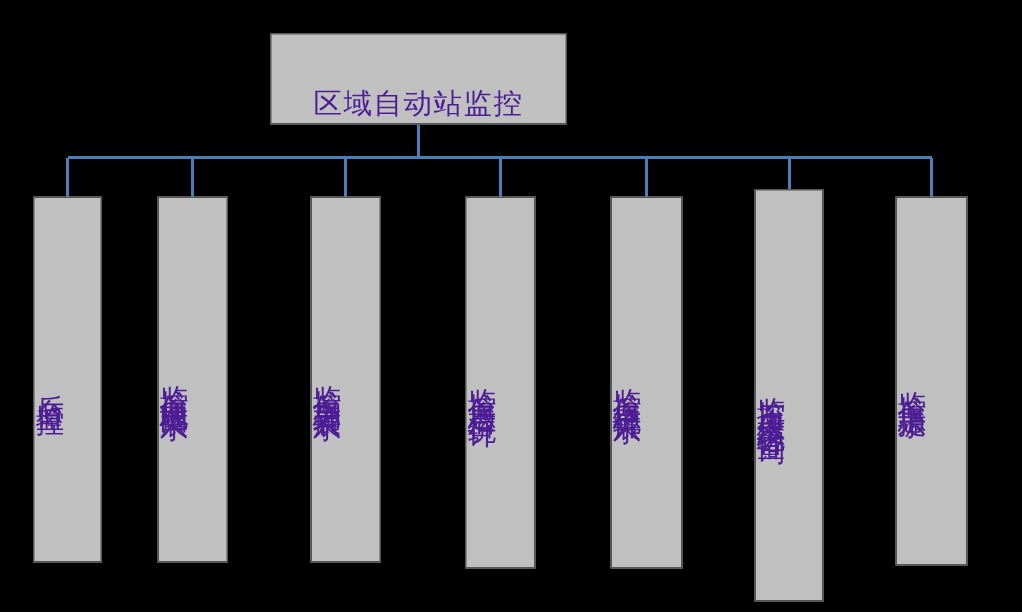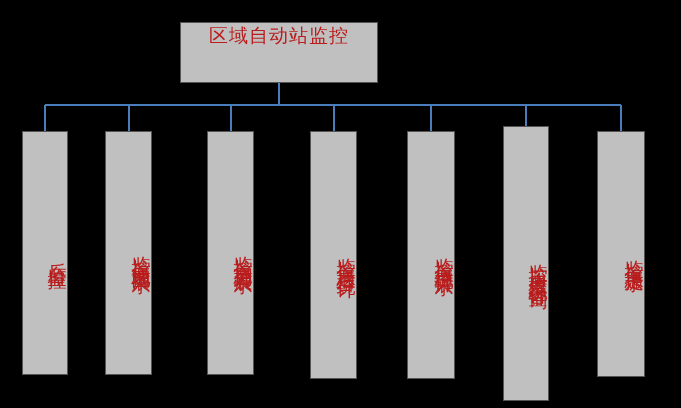--- a/index.html
+++ b/index.html
@@ -26,23 +26,23 @@
     top: 0;
     width: 681px;
     height: 408px;
   }
   
   .node {
     position: absolute;
     background: #c0c0c0;
     border: 1px solid #555555;
     box-sizing: border-box;
-    color: #b91c1c;
+    color: #4c1d95;
     display: flex;
-    align-items: flex-start;
+    align-items: flex-end;
     justify-content: center;
     overflow: hidden;
   }
   .node.root {
     font-size: 19px;
     letter-spacing: 1px;
     writing-mode: horizontal-tb;
   }
   .node.leaf {
     writing-mode: vertical-rl;

